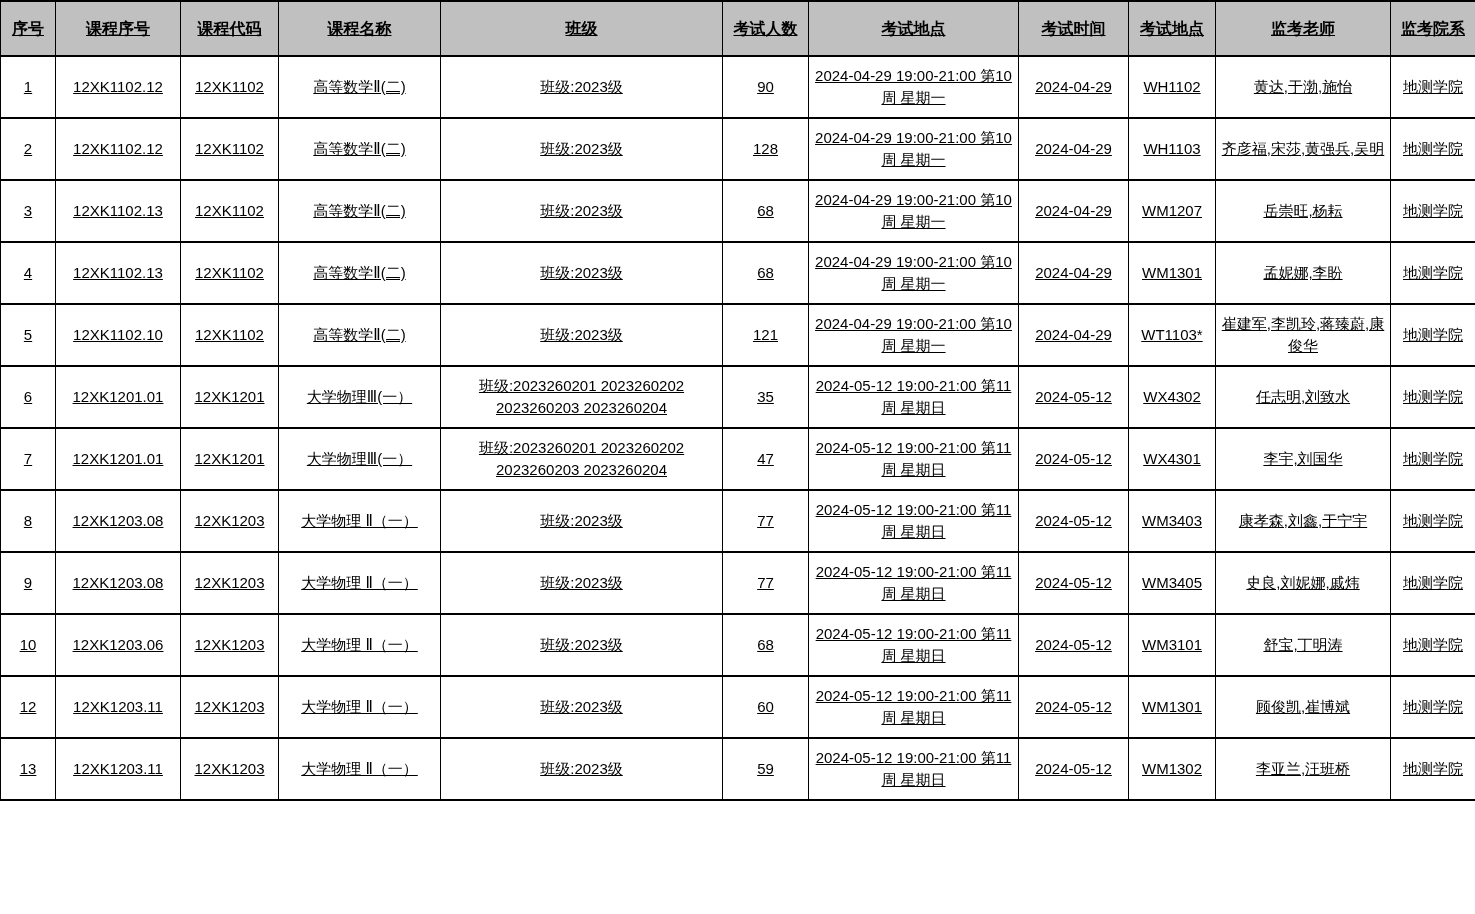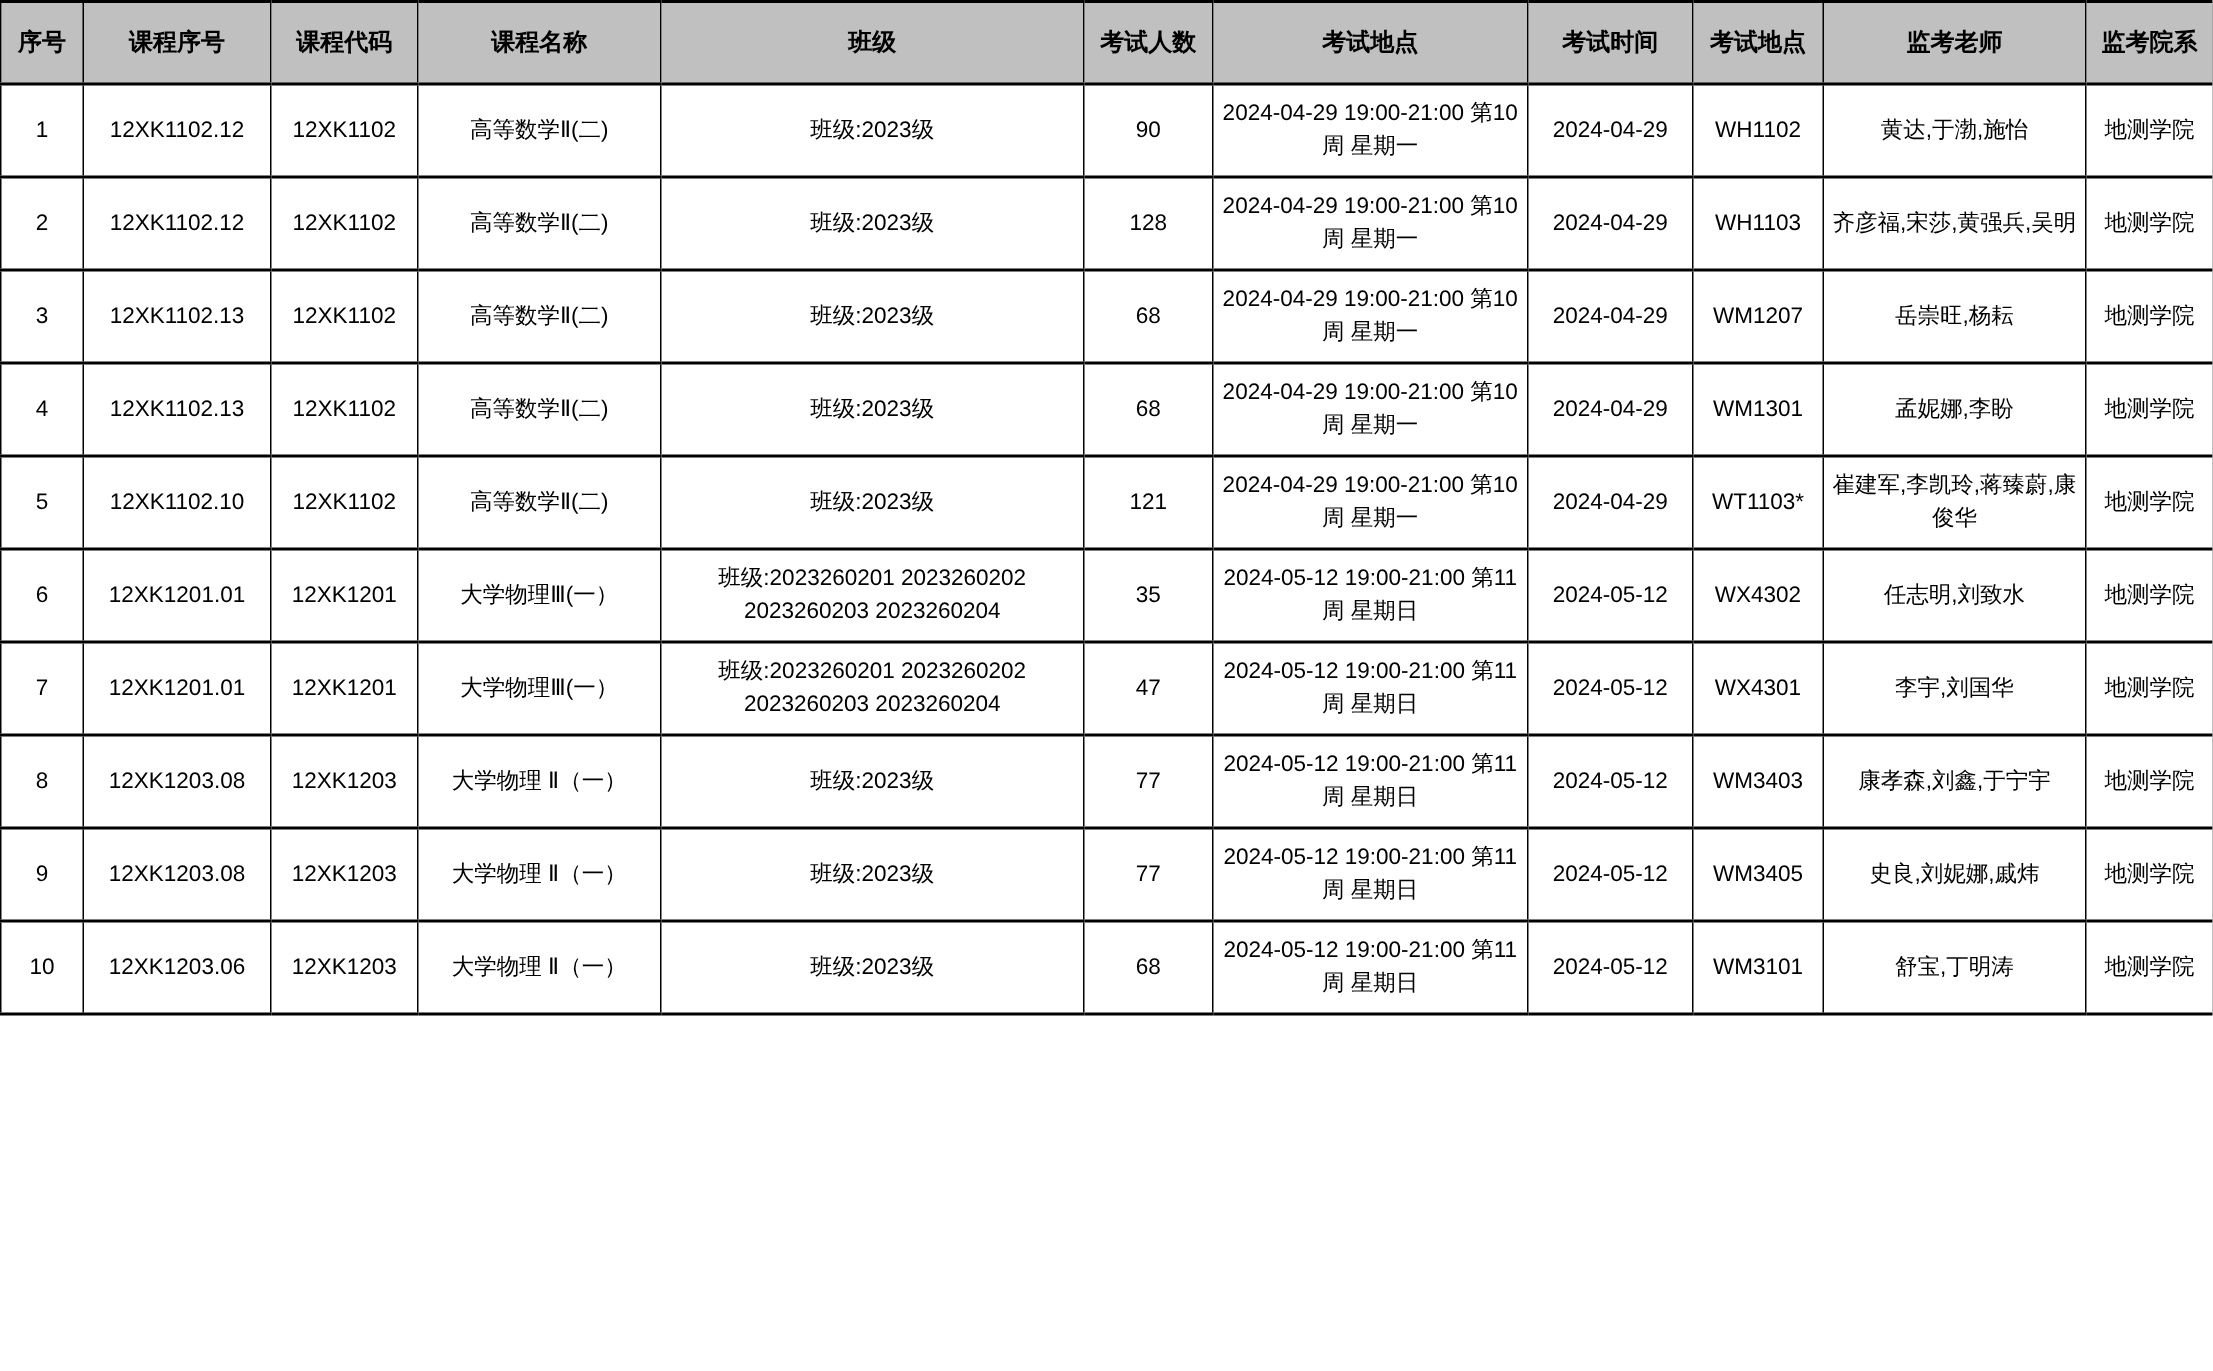--- a/index.html
+++ b/index.html
@@ -11,20 +11,21 @@
   html,body{margin:0;padding:0;background:var(--page-bg);}
   body{
     width:1475px;height:914px;overflow:hidden;
     font-family:"Liberation Sans","DejaVu Sans",sans-serif;
     color:var(--text-color);
   }
   table{
     border-collapse:collapse;
     table-layout:fixed;
     width:1475px;
+    text-decoration:underline;
   }
   th,td{
     border:1px solid var(--border-color);
     border-top-width:2px;
     border-bottom-width:2px;
     text-align:center;
     vertical-align:middle;
     padding:1px 4px;
     font-size:15px;
     line-height:22px;
@@ -195,14 +196,40 @@
         <td>12XK1203</td>
         <td>大学物理 Ⅱ（一）</td>
         <td>班级:2023级</td>
         <td>68</td>
         <td>2024-05-12 19:00-21:00 第11周 星期日</td>
         <td>2024-05-12</td>
         <td>WM3101</td>
         <td>舒宝,丁明涛</td>
         <td>地测学院</td>
       </tr>
+      <tr>
+        <td>12</td>
+        <td>12XK1203.11</td>
+        <td>12XK1203</td>
+        <td>大学物理 Ⅱ（一）</td>
+        <td>班级:2023级</td>
+        <td>60</td>
+        <td>2024-05-12 19:00-21:00 第11周 星期日</td>
+        <td>2024-05-12</td>
+        <td>WM1301</td>
+        <td>顾俊凯,崔博斌</td>
+        <td>地测学院</td>
+      </tr>
+      <tr>
+        <td>13</td>
+        <td>12XK1203.11</td>
+        <td>12XK1203</td>
+        <td>大学物理 Ⅱ（一）</td>
+        <td>班级:2023级</td>
+        <td>59</td>
+        <td>2024-05-12 19:00-21:00 第11周 星期日</td>
+        <td>2024-05-12</td>
+        <td>WM1302</td>
+        <td>李亚兰,汪班桥</td>
+        <td>地测学院</td>
+      </tr>
     </tbody>
 </table>
 
 </body></html>

